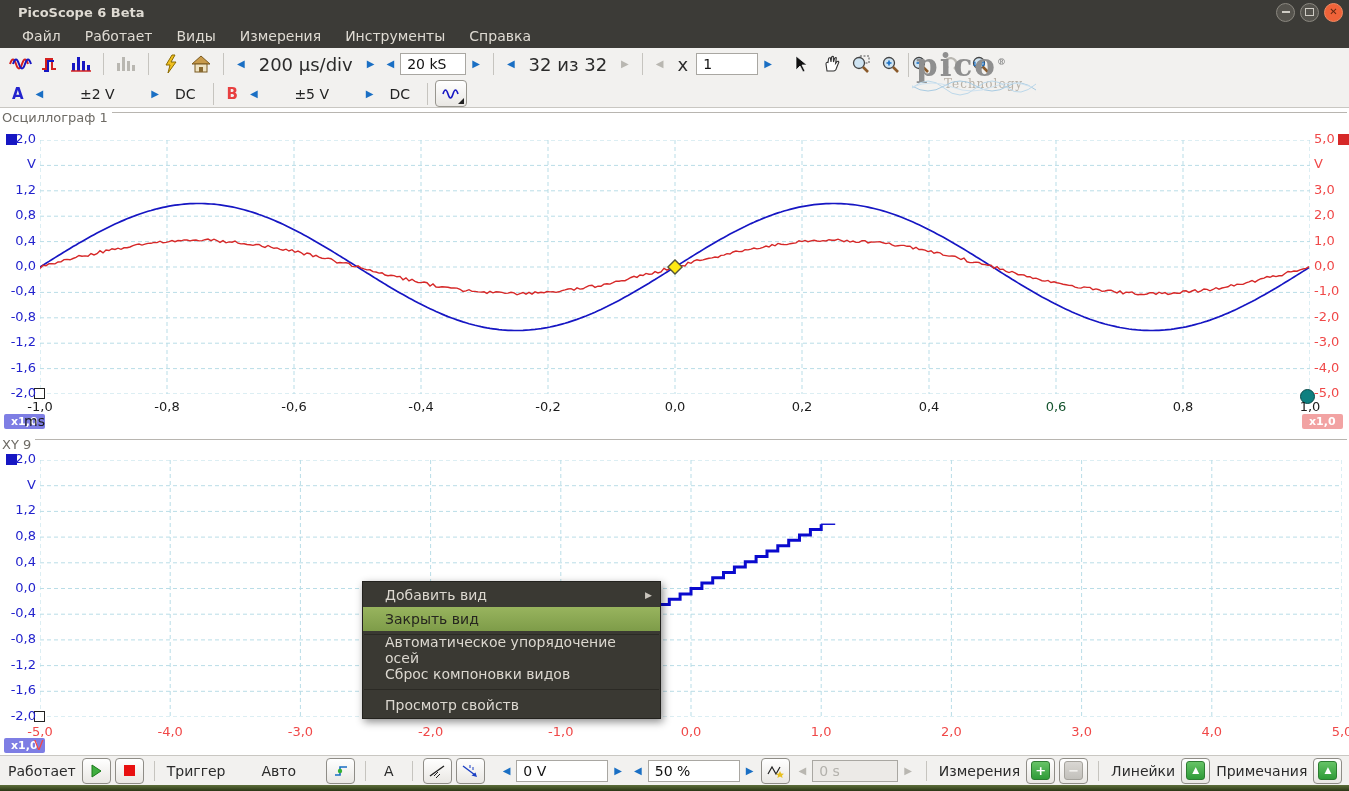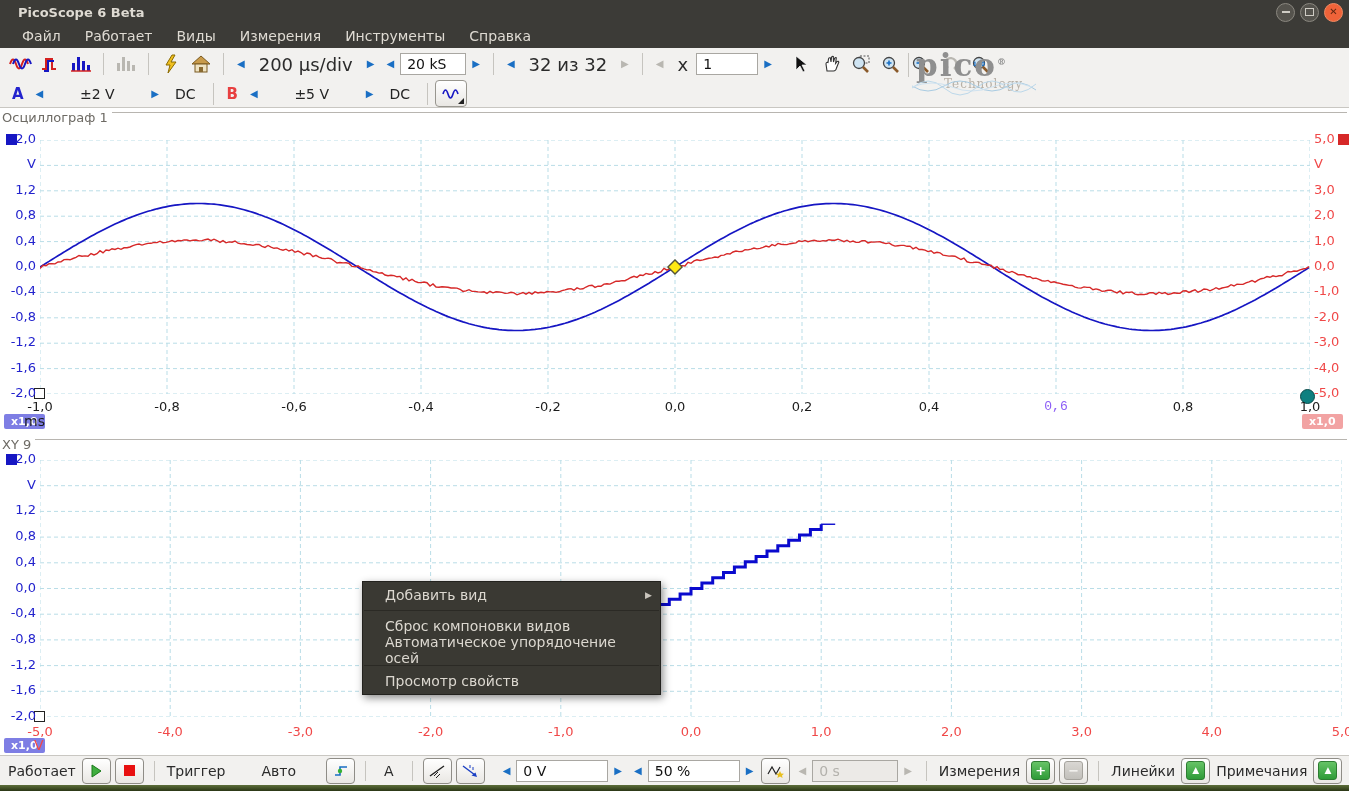--- a/index.html
+++ b/index.html
@@ -315,21 +315,21 @@
       <span class="tick yr" style="color: rgb(240, 72, 72); left: 1314px; top: 252.6px;">-4,0</span>
       <span class="tick yr" style="color: rgb(240, 72, 72); left: 1314px; top: 278px;">-5,0</span>
       <span class="tick xt" style="color: rgb(28, 28, 28); left: 40px; top: 292px;">-1,0</span>
       <span class="tick xt" style="color: rgb(28, 28, 28); left: 167px; top: 292px;">-0,8</span>
       <span class="tick xt" style="color: rgb(28, 28, 28); left: 294px; top: 292px;">-0,6</span>
       <span class="tick xt" style="color: rgb(28, 28, 28); left: 421px; top: 292px;">-0,4</span>
       <span class="tick xt" style="color: rgb(28, 28, 28); left: 548px; top: 292px;">-0,2</span>
       <span class="tick xt" style="color: rgb(28, 28, 28); left: 675px; top: 292px;">0,0</span>
       <span class="tick xt" style="color: rgb(28, 28, 28); left: 802px; top: 292px;">0,2</span>
       <span class="tick xt" style="color: rgb(28, 28, 28); left: 929px; top: 292px;">0,4</span>
-      <span class="tick xt" style="color: #8b5cf6; left: 1056px; top: 292px; font-family: Liberation Mono, monospace;">0,6</span>
+      <span class="tick xt" style="color: #14532d; left: 1056px; top: 292px;">0,6</span>
       <span class="tick xt" style="color: rgb(28, 28, 28); left: 1183px; top: 292px;">0,8</span>
       <span class="tick xt" style="color: rgb(28, 28, 28); left: 1310px; top: 292px;">1,0</span>
     </div>
 
   <div class="view" id="xy-view" style="top:435px;height:320px;">
     <div class="vtitle">
       <span>XY 9</span>
       <div class="rule"></div>
     </div>
     <svg id="xy-svg" style="position:absolute;left:40px;top:25px;" width="1302" height="257">
@@ -384,26 +384,29 @@
       <span class="tick xt" style="color: rgb(240, 72, 72); left: 1081.6px; top: 290px;">3,0</span>
       <span class="tick xt" style="color: rgb(240, 72, 72); left: 1211.8px; top: 290px;">4,0</span>
       <span class="tick xt" style="color: rgb(240, 72, 72); left: 1342px; top: 290px;">5,0</span>
     </div>
 
   <div class="ctxmenu" id="ctxmenu">
       <div class="cmitem">
         <span>Добавить вид</span>
         <span class="sub">▶</span>
       </div>
+      <div class="cmitem hl">
+        <span>Закрыть вид</span>
+      </div>
       <div class="cmsep"></div>
       <div class="cmitem">
+        <span>Автоматическое упорядочение осей</span>
+      </div>
+      <div class="cmitem">
         <span>Сброс компоновки видов</span>
-      </div>
-      <div class="cmitem">
-        <span>Автоматическое упорядочение осей</span>
       </div>
       <div class="cmsep"></div>
       <div class="cmitem">
         <span>Просмотр свойств</span>
       </div>
     </div>
 
   <div class="statusbar">
     <span class="stoptxt">Работает</span>
     <div class="sbtn">

